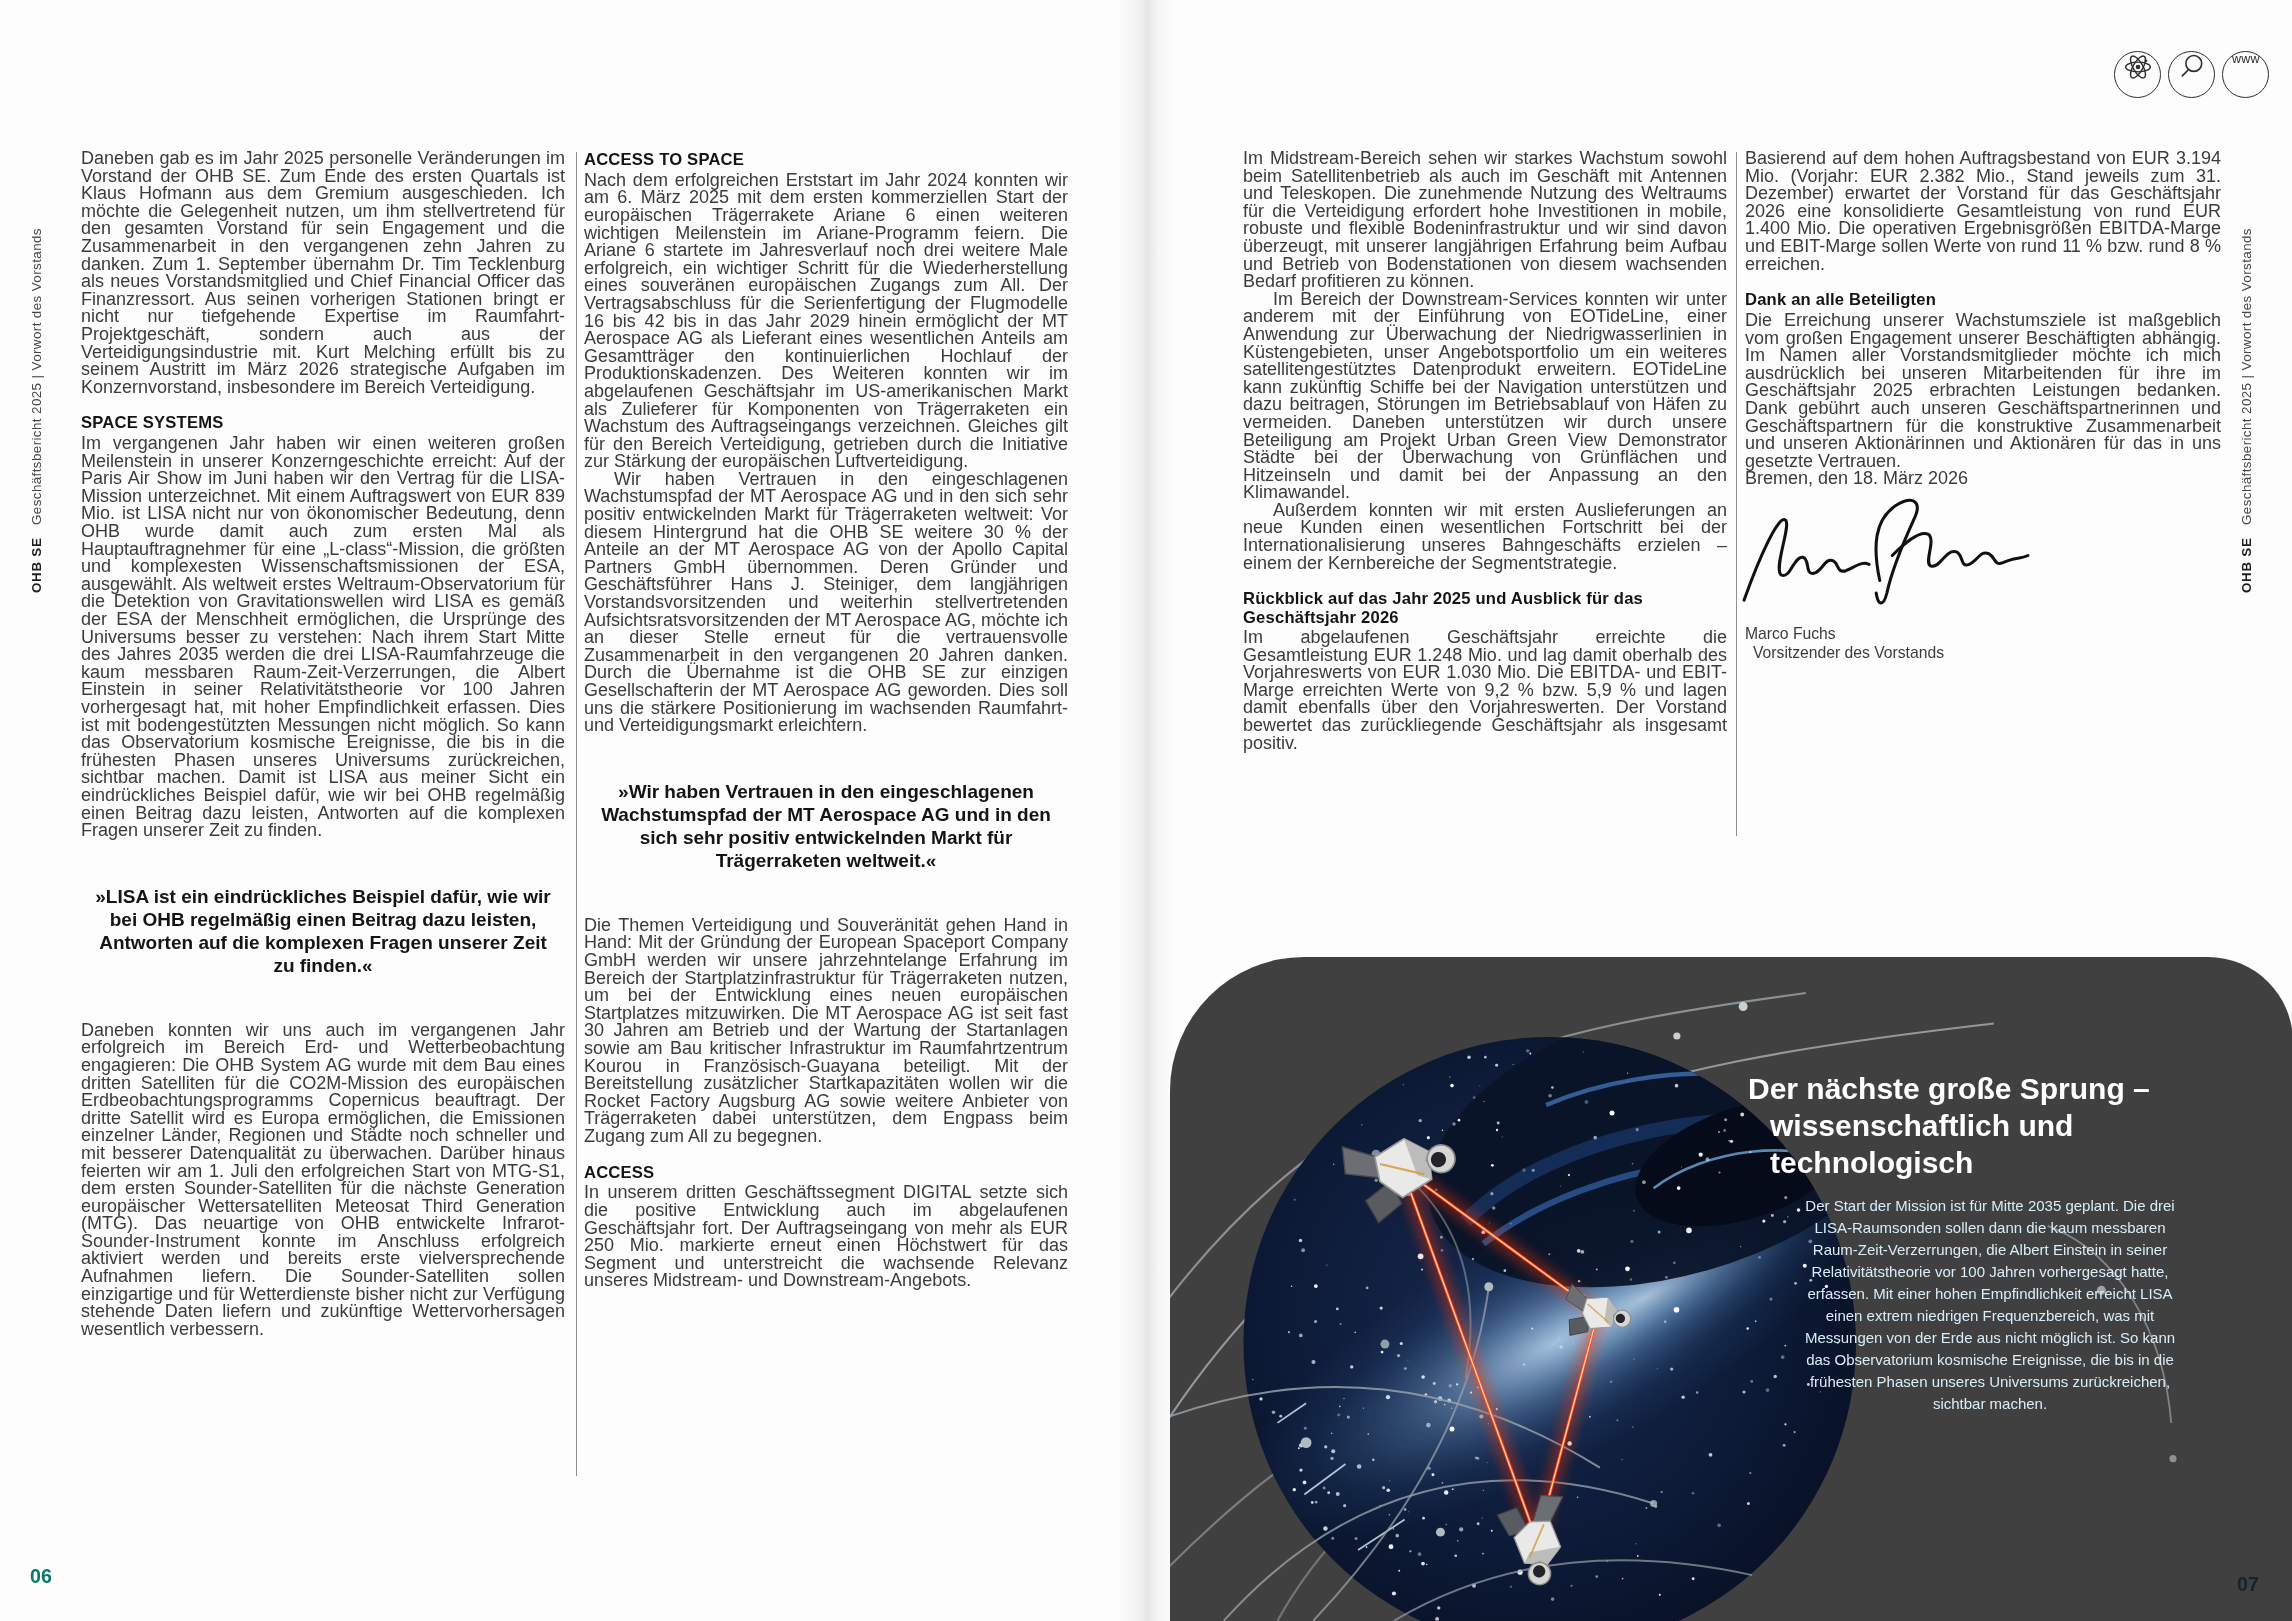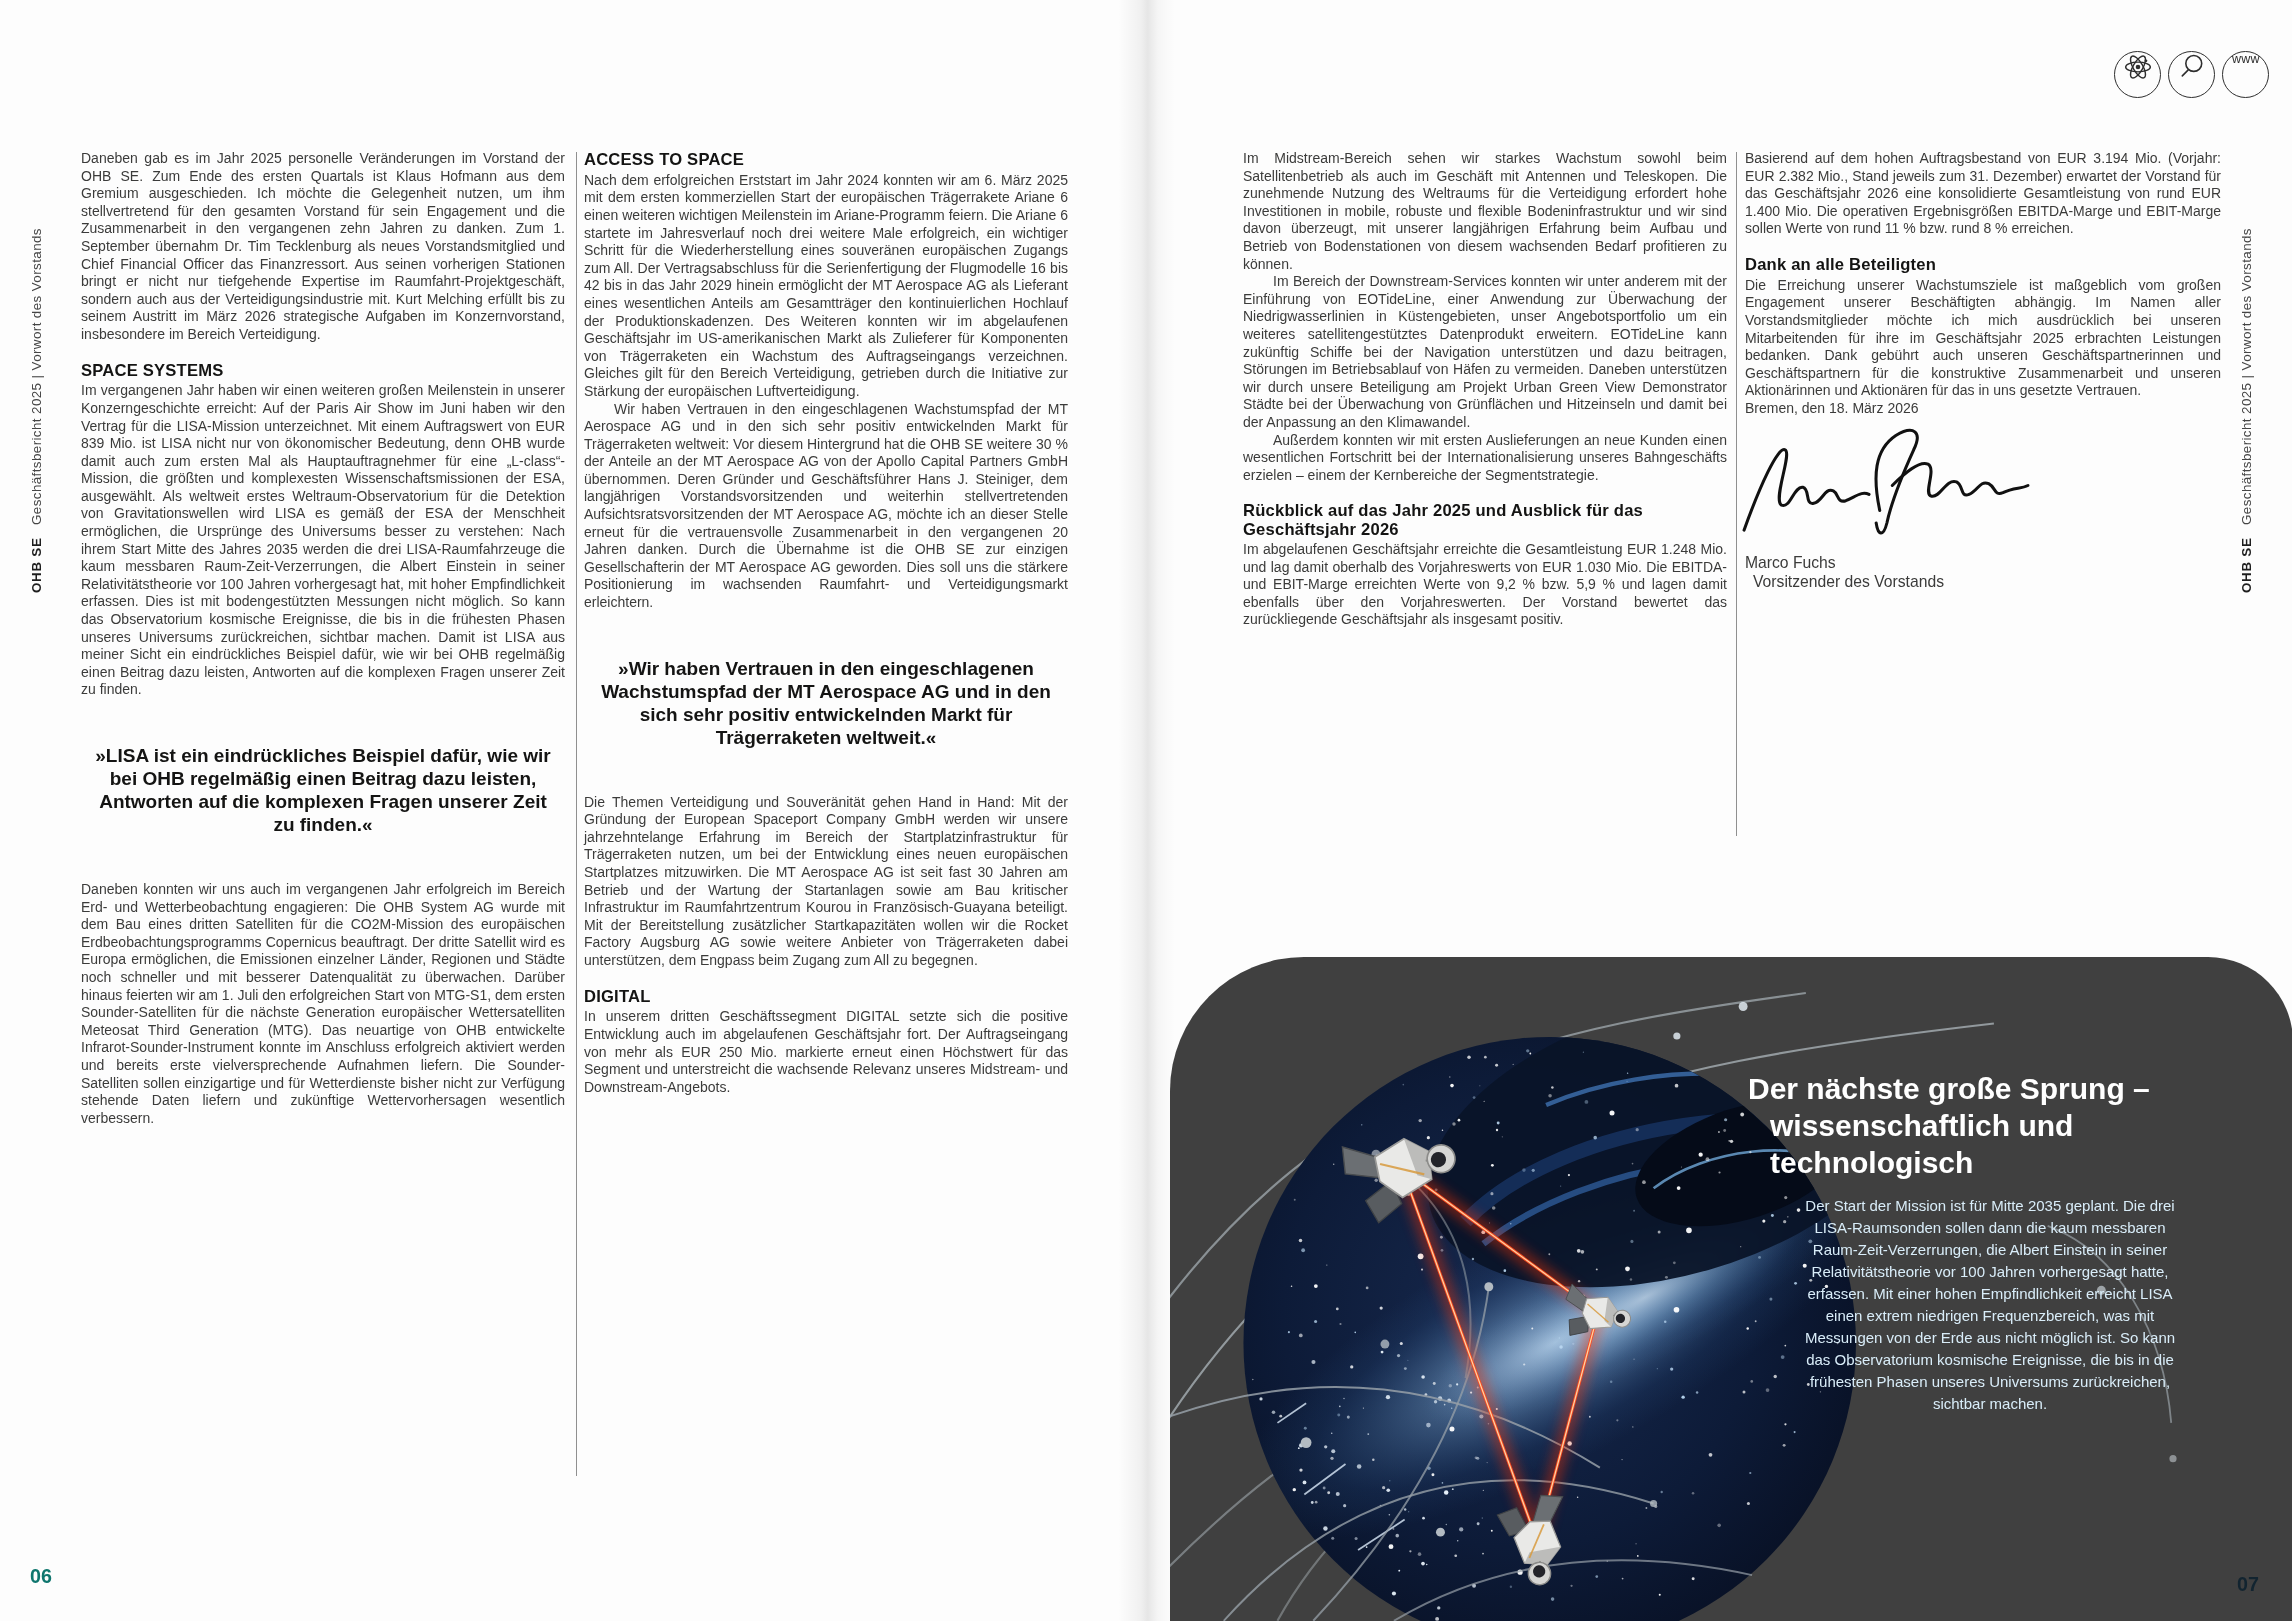--- a/index.html
+++ b/index.html
@@ -4,21 +4,21 @@
 <style>
   html,body{margin:0;padding:0;background:#e8e8e8;}
   #stage{position:relative;width:2293px;height:1621px;background:#fdfdfd;overflow:hidden;
          font-family:"Liberation Sans",sans-serif;color:#3b3b3a;}
   
   .col{position:absolute;top:150px;width:484px;}
   #col1{left:81px;}
   #col2{left:584px;}
   #col3{left:1243px;}
   #col4{left:1745px;width:476px;}
-  p.body{font-size:14px;line-height:17.6px;text-align:justify;margin:0 0 0 0;
+  p.body{font-size:18px;line-height:17.6px;text-align:justify;margin:0 0 0 0;
          hyphens:auto;-webkit-hyphens:auto;color:#3b3b3a;}
   p.body + p.body{margin-top:0;}
   p.indent{text-indent:30px;}
   h3.section{font-size:16.6px;font-weight:bold;color:#141413;margin:17px 0 1.8px 0;letter-spacing:0.2px;}
   h3.first{margin-top:0;}
   h3.twoline{line-height:19px;}
   .quote{font-weight:bold;font-size:19px;line-height:23px;text-align:center;
          color:#141413;margin:45px auto 45px auto;width:97%;}
   
   .vrule{position:absolute;width:1.3px;background:#909090;}
@@ -101,21 +101,21 @@
     <div class="quote">»LISA ist ein eindrückliches Beispiel dafür, wie wir bei OHB regelmäßig einen Beitrag dazu leisten, Antworten auf die komplexen Fragen unserer Zeit zu finden.«</div>
     <p class="body">Daneben konnten wir uns auch im vergangenen Jahr erfolgreich im Bereich Erd- und Wetterbeobachtung engagieren: Die OHB System AG wurde mit dem Bau eines dritten Satelliten für die CO2M-Mission des europäischen Erdbeobachtungsprogramms Copernicus beauftragt. Der dritte Satellit wird es Europa ermöglichen, die Emissionen einzelner Länder, Regionen und Städte noch schneller und mit besserer Datenqualität zu überwachen. Darüber hinaus feierten wir am 1. Juli den erfolgreichen Start von MTG-S1, dem ersten Sounder-Satelliten für die nächste Generation europäischer Wettersatelliten Meteosat Third Generation (MTG). Das neuartige von OHB entwickelte Infrarot-Sounder-Instrument konnte im Anschluss erfolgreich aktiviert werden und bereits erste vielversprechende Aufnahmen liefern. Die Sounder-Satelliten sollen einzigartige und für Wetterdienste bisher nicht zur Verfügung stehende Daten liefern und zukünftige Wettervorhersagen wesentlich verbessern.</p>
   </div>
 
   <div class="col" id="col2">
     <h3 class="section first">ACCESS TO SPACE</h3>
     <p class="body">Nach dem erfolgreichen Erststart im Jahr 2024 konnten wir am 6. März 2025 mit dem ersten kommerziellen Start der europäischen Trägerrakete Ariane 6 einen weiteren wichtigen Meilenstein im Ariane-Programm feiern. Die Ariane 6 startete im Jahresverlauf noch drei weitere Male erfolgreich, ein wichtiger Schritt für die Wiederherstellung eines souveränen europäischen Zugangs zum All. Der Vertragsabschluss für die Serienfertigung der Flugmodelle 16 bis 42 bis in das Jahr 2029 hinein ermöglicht der MT Aerospace AG als Lieferant eines wesentlichen Anteils am Gesamtträger den kontinuierlichen Hochlauf der Produktionskadenzen. Des Weiteren konnten wir im abgelaufenen Geschäftsjahr im US-amerikanischen Markt als Zulieferer für Komponenten von Trägerraketen ein Wachstum des Auftragseingangs verzeichnen. Gleiches gilt für den Bereich Verteidigung, getrieben durch die Initiative zur Stärkung der europäischen Luftverteidigung.</p>
     <p class="body indent">Wir haben Vertrauen in den eingeschlagenen Wachstumspfad der MT Aerospace AG und in den sich sehr positiv entwickelnden Markt für Trägerraketen weltweit: Vor diesem Hintergrund hat die OHB SE weitere 30 % der Anteile an der MT Aerospace AG von der Apollo Capital Partners GmbH übernommen. Deren Gründer und Geschäftsführer Hans J. Steiniger, dem langjährigen Vorstandsvorsitzenden und weiterhin stellvertretenden Aufsichtsratsvorsitzenden der MT Aerospace AG, möchte ich an dieser Stelle erneut für die vertrauensvolle Zusammenarbeit in den vergangenen 20 Jahren danken. Durch die Übernahme ist die OHB SE zur einzigen Gesellschafterin der MT Aerospace AG geworden. Dies soll uns die stärkere Positionierung im wachsenden Raumfahrt- und Verteidigungsmarkt erleichtern.</p>
     <div class="quote">»Wir haben Vertrauen in den eingeschlagenen Wachstumspfad der MT Aerospace AG und in den sich sehr positiv entwickelnden Markt für Trägerraketen weltweit.«</div>
     <p class="body">Die Themen Verteidigung und Souveränität gehen Hand in Hand: Mit der Gründung der European Spaceport Company GmbH werden wir unsere jahrzehntelange Erfahrung im Bereich der Startplatzinfrastruktur für Trägerraketen nutzen, um bei der Entwicklung eines neuen europäischen Startplatzes mitzuwirken. Die MT Aerospace AG ist seit fast 30 Jahren am Betrieb und der Wartung der Startanlagen sowie am Bau kritischer Infrastruktur im Raumfahrtzentrum Kourou in Französisch-Guayana beteiligt. Mit der Bereitstellung zusätzlicher Startkapazitäten wollen wir die Rocket Factory Augsburg AG sowie weitere Anbieter von Trägerraketen dabei unterstützen, dem Engpass beim Zugang zum All zu begegnen.</p>
-    <h3 class="section">DIGITAL</h3>
+    <h3 class="section">ACCESS</h3>
     <p class="body">In unserem dritten Geschäftssegment DIGITAL setzte sich die positive Entwicklung auch im abgelaufenen Geschäftsjahr fort. Der Auftragseingang von mehr als EUR 250 Mio. markierte erneut einen Höchstwert für das Segment und unterstreicht die wachsende Relevanz unseres Midstream- und Downstream-Angebots.</p>
   </div>
 
   <div class="col" id="col3">
     <p class="body">Im Midstream-Bereich sehen wir starkes Wachstum sowohl beim Satellitenbetrieb als auch im Geschäft mit Antennen und Teleskopen. Die zunehmende Nutzung des Weltraums für die Verteidigung erfordert hohe Investitionen in mobile, robuste und flexible Bodeninfrastruktur und wir sind davon überzeugt, mit unserer langjährigen Erfahrung beim Aufbau und Betrieb von Bodenstationen von diesem wachsenden Bedarf profitieren zu können.</p>
     <p class="body indent">Im Bereich der Downstream-Services konnten wir unter anderem mit der Einführung von EOTideLine, einer Anwendung zur Überwachung der Niedrigwasserlinien in Küstengebieten, unser Angebotsportfolio um ein weiteres satellitengestütztes Datenprodukt erweitern. EOTideLine kann zukünftig Schiffe bei der Navigation unterstützen und dazu beitragen, Störungen im Betriebsablauf von Häfen zu vermeiden. Daneben unterstützen wir durch unsere Beteiligung am Projekt Urban Green View Demonstrator Städte bei der Überwachung von Grünflächen und Hitzeinseln und damit bei der Anpassung an den Klimawandel.</p>
     <p class="body indent">Außerdem konnten wir mit ersten Auslieferungen an neue Kunden einen wesentlichen Fortschritt bei der Internationalisierung unseres Bahngeschäfts erzielen – einem der Kernbereiche der Segmentstrategie.</p>
     <h3 class="section twoline">Rückblick auf das Jahr 2025 und Ausblick für das Geschäftsjahr 2026</h3>
     <p class="body">Im abgelaufenen Geschäftsjahr erreichte die Gesamtleistung EUR 1.248 Mio. und lag damit oberhalb des Vorjahreswerts von EUR 1.030 Mio. Die EBITDA- und EBIT-Marge erreichten Werte von 9,2 % bzw. 5,9 % und lagen damit ebenfalls über den Vorjahreswerten. Der Vorstand bewertet das zurückliegende Geschäftsjahr als insgesamt positiv.</p>
   </div>

